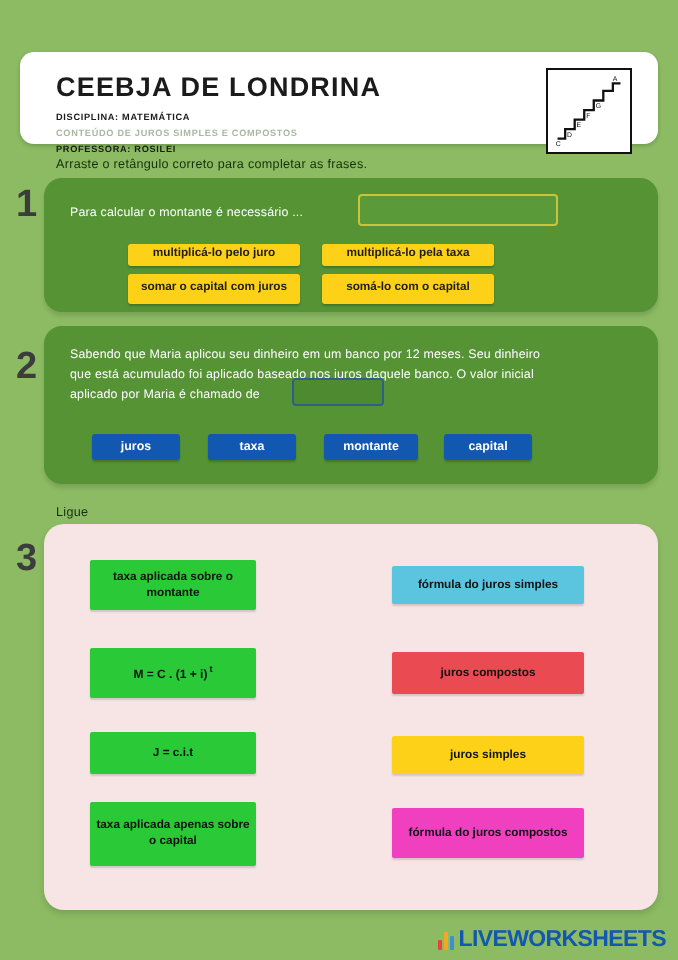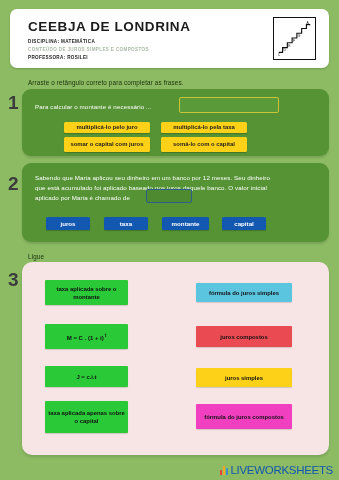--- a/index.html
+++ b/index.html
@@ -6,22 +6,22 @@
   html, body {
     width: 339px; height: 480px;
     font-family: "Liberation Sans", sans-serif;
     background: #8cbb63;
     overflow: hidden;
   }
   .page { position: relative; width: 339px; height: 480px; background: #8cbb63; }
 
   
   .header-card {
-    position: absolute; left: 10px; top: 9px;
-    width: 319px; height: 59px;
+    position: absolute; left: 10px; top: 26px;
+    width: 319px; height: 46px;
     background: #ffffff; border-radius: 7px;
     box-shadow: 0 1px 2px rgba(0,0,0,.18);
   }
   .school-title {
     position: absolute; left: 18px; top: 10px;
     font-size: 13.5px; font-weight: bold; letter-spacing: .6px;
     color: #1b1b1b;
   }
   .meta-line {
     position: absolute; left: 18px;
@@ -123,21 +123,21 @@
   .footer-logo {
     position: absolute; right: 6px; bottom: 4px;
     display: flex; align-items: center; gap: 2px;
   }
   .lw-mark { display: flex; align-items: flex-end; gap: 1px; height: 9px; }
   .lw-mark i { display: block; width: 2.2px; border-radius: .5px; }
   .lw-b1 { height: 5px;  background: #e8443f; }
   .lw-b2 { height: 9px;  background: #f5a623; }
   .lw-b3 { height: 7px;  background: #3d8fd1; }
   .lw-text {
-    font-size: 11.5px; font-weight: normal; color: #1257b0;
+    font-size: 11.5px; font-weight: bold; color: #1257b0;
     letter-spacing: -.3px;
   }
 </style>
 </head>
 <body>
 
 <div class="page">
 
   <div class="header-card">
     <div class="school-title">CEEBJA DE LONDRINA</div>

